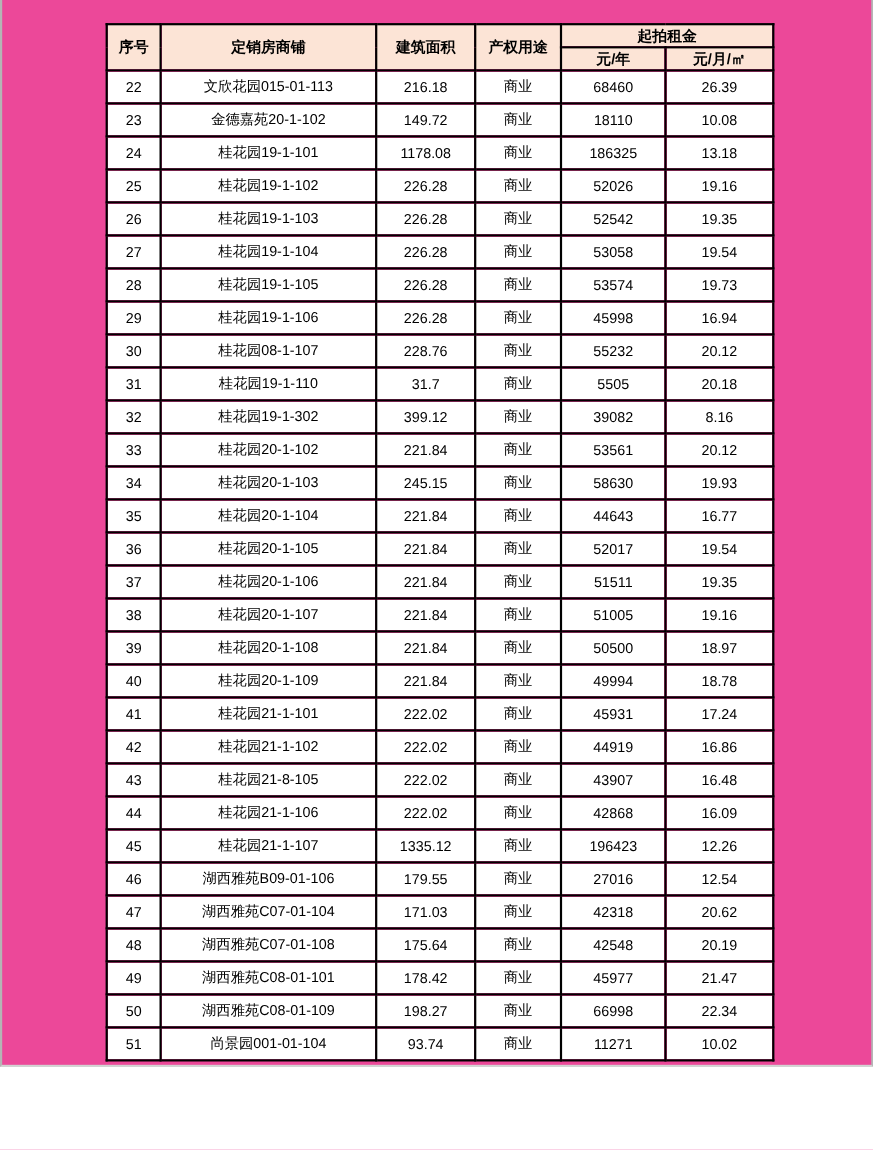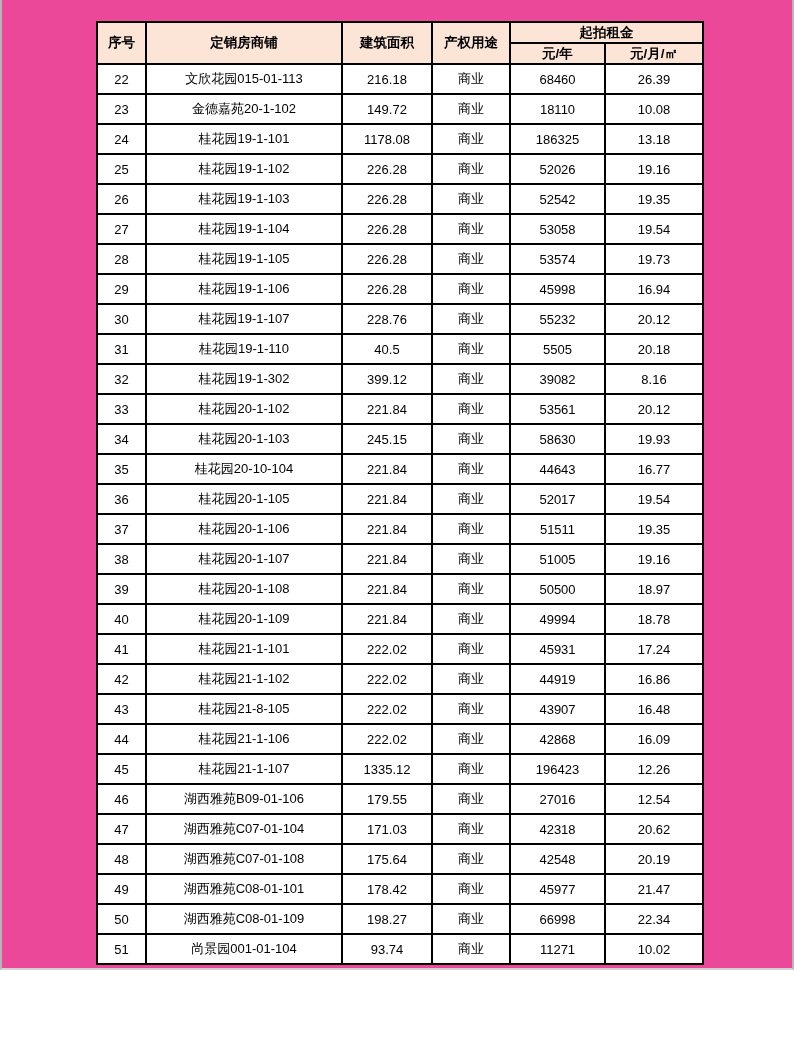--- a/index.html
+++ b/index.html
@@ -139,30 +139,30 @@
         <tr>
           <td>29</td>
           <td>桂花园19-1-106</td>
           <td>226.28</td>
           <td>商业</td>
           <td>45998</td>
           <td>16.94</td>
         </tr>
         <tr>
           <td>30</td>
-          <td>桂花园19-1-107</td>
+          <td>桂花园08-1-107</td>
           <td>228.76</td>
           <td>商业</td>
           <td>55232</td>
           <td>20.12</td>
         </tr>
         <tr>
           <td>31</td>
           <td>桂花园19-1-110</td>
-          <td>40.5</td>
+          <td>31.7</td>
           <td>商业</td>
           <td>5505</td>
           <td>20.18</td>
         </tr>
         <tr>
           <td>32</td>
           <td>桂花园19-1-302</td>
           <td>399.12</td>
           <td>商业</td>
           <td>39082</td>
@@ -179,21 +179,21 @@
         <tr>
           <td>34</td>
           <td>桂花园20-1-103</td>
           <td>245.15</td>
           <td>商业</td>
           <td>58630</td>
           <td>19.93</td>
         </tr>
         <tr>
           <td>35</td>
-          <td>桂花园20-10-104</td>
+          <td>桂花园20-1-104</td>
           <td>221.84</td>
           <td>商业</td>
           <td>44643</td>
           <td>16.77</td>
         </tr>
         <tr>
           <td>36</td>
           <td>桂花园20-1-105</td>
           <td>221.84</td>
           <td>商业</td>

